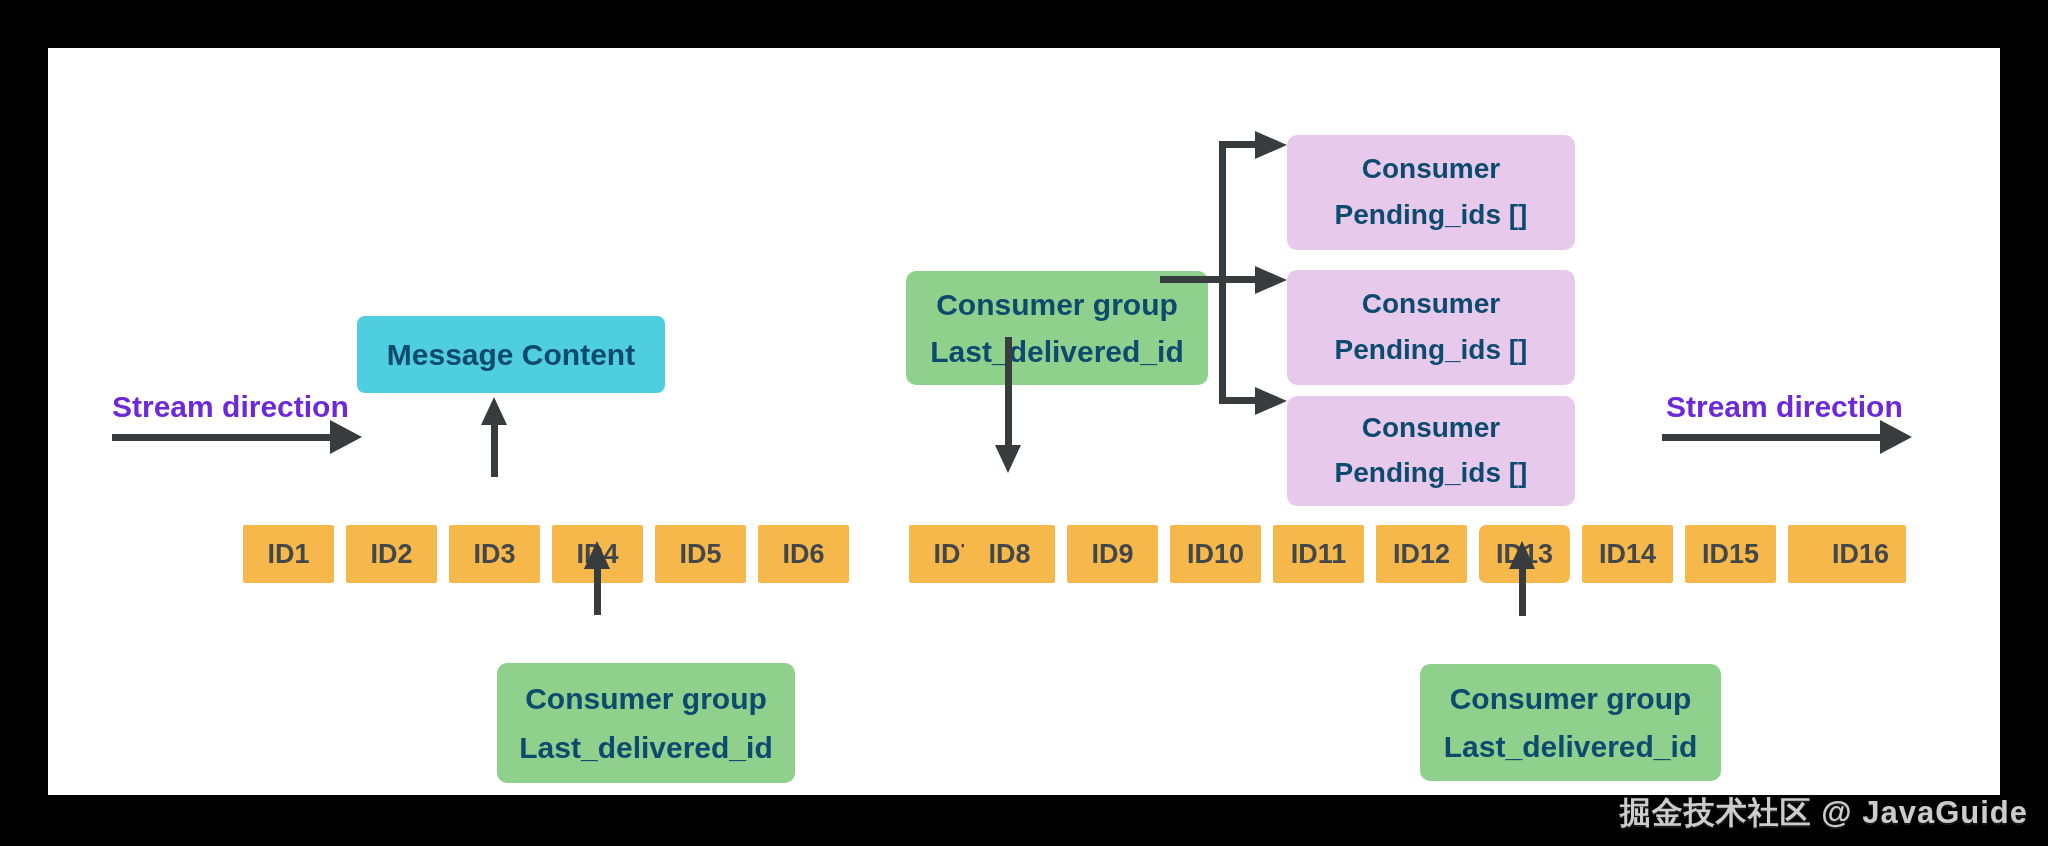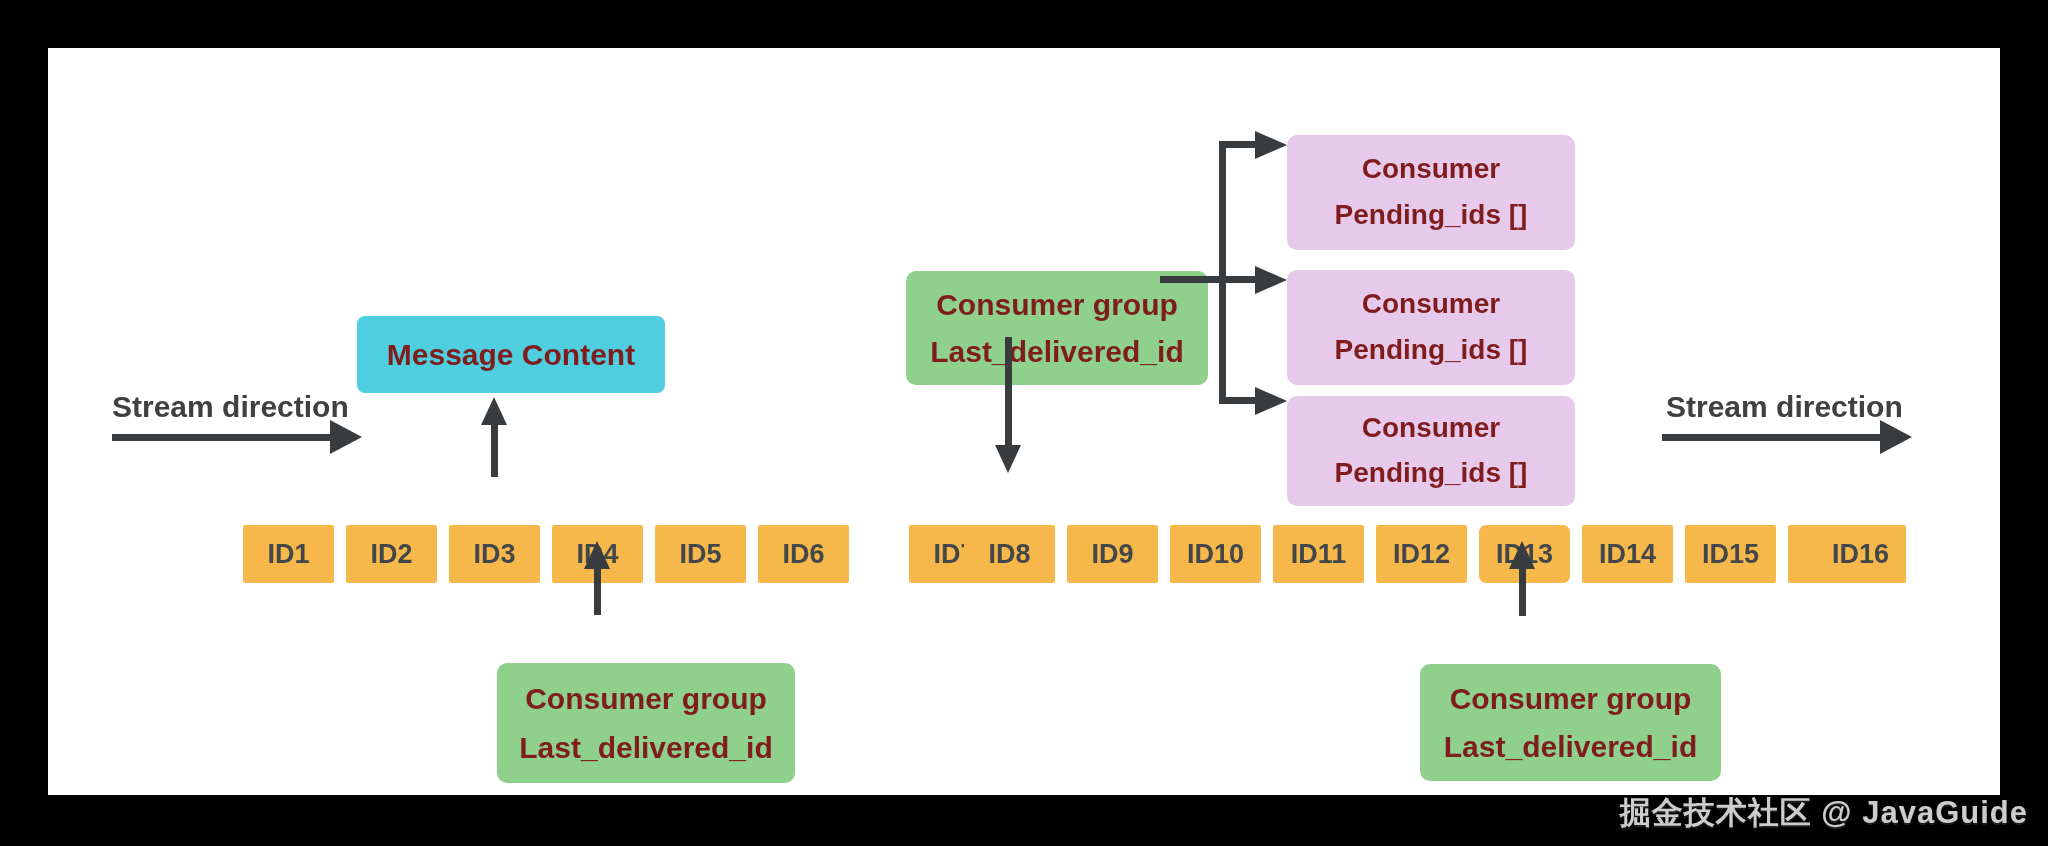--- a/index.html
+++ b/index.html
@@ -8,28 +8,28 @@
     background:#000000; overflow:hidden;
     font-family:"Liberation Sans", sans-serif;
     -webkit-font-smoothing:antialiased;
   }
   .board {
     position:absolute; left:48px; top:48px; width:1952px; height:747px;
     background:#ffffff;
   }
   
   .stream-label {
-    position:absolute; font-size:30px; font-weight:700; color:#404040;
+    position:absolute; font-size:30px; font-weight:700; color:#6d28d9;
     white-space:nowrap;
   }
   
   .box {
     position:absolute; display:flex; flex-direction:column;
     justify-content:space-evenly; align-items:center; text-align:center;
-    font-weight:700; color:#7f1d1d;
+    font-weight:700; color:#0c4a6e;
   }
   .msg-box   { left:357px; top:316px; width:308px; height:77px;
                background:#4ecede; border-radius:8px; font-size:30px;
                justify-content:center; }
   .group-box { width:302px; height:114px; background:#8fd08c;
                border-radius:10px; font-size:30px; padding:4px 0; box-sizing:border-box; }
   .gb-mid    { left:858px;  top:223px; }
   .gb-left   { left:449px;  top:615px; width:298px; height:120px; }
   .gb-right  { left:1372px; top:616px; width:301px; height:117px; }
   .consumer-box { left:1287px; width:288px; height:115px; background:#e7c9ec;

